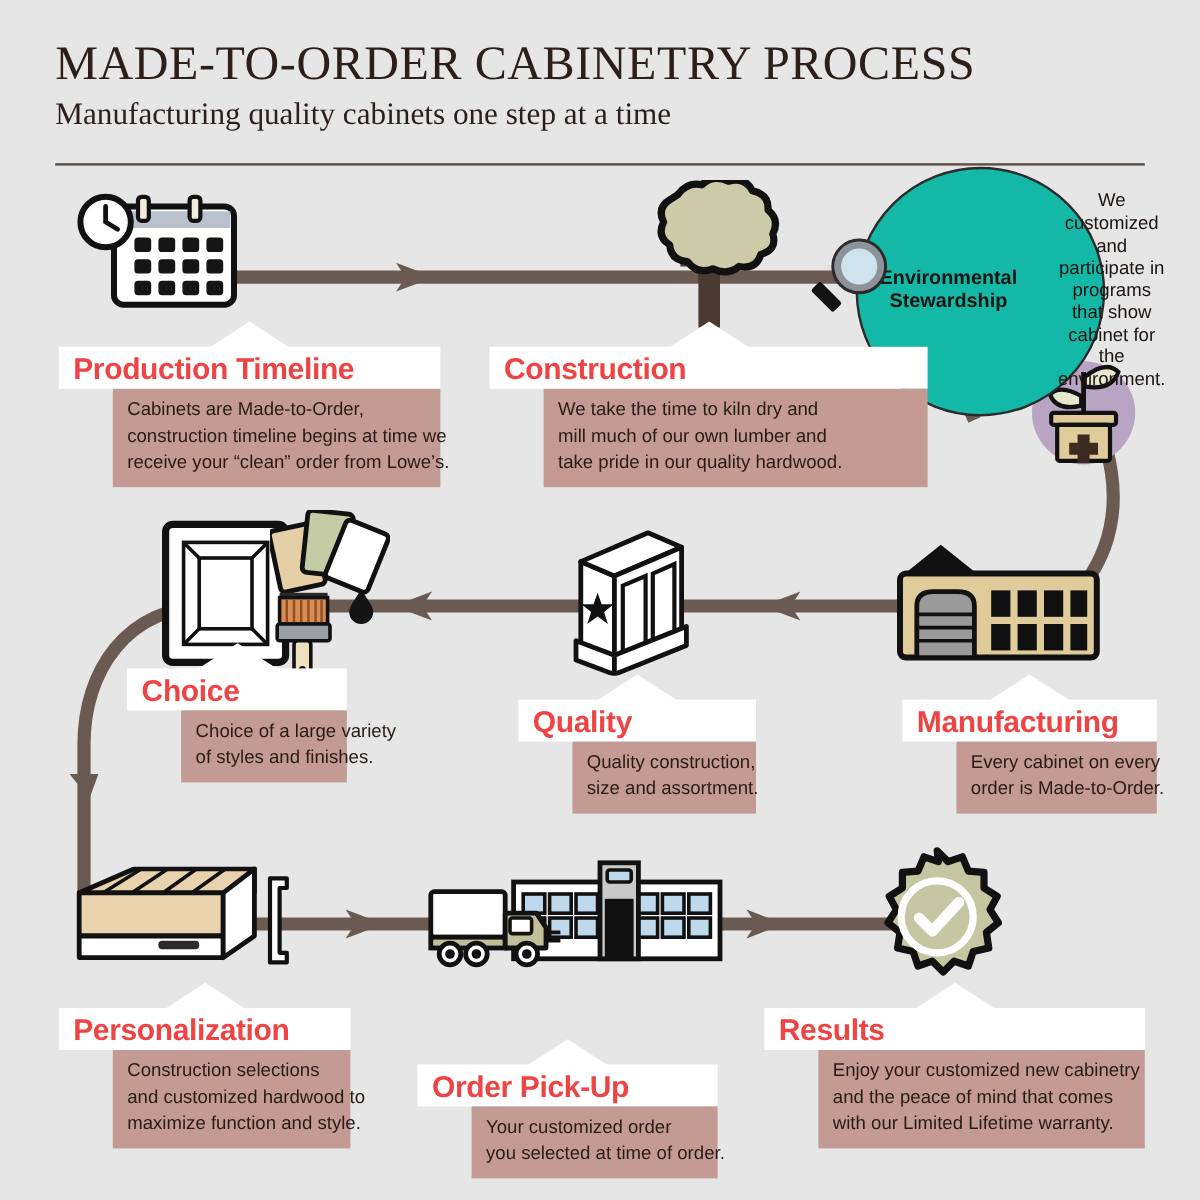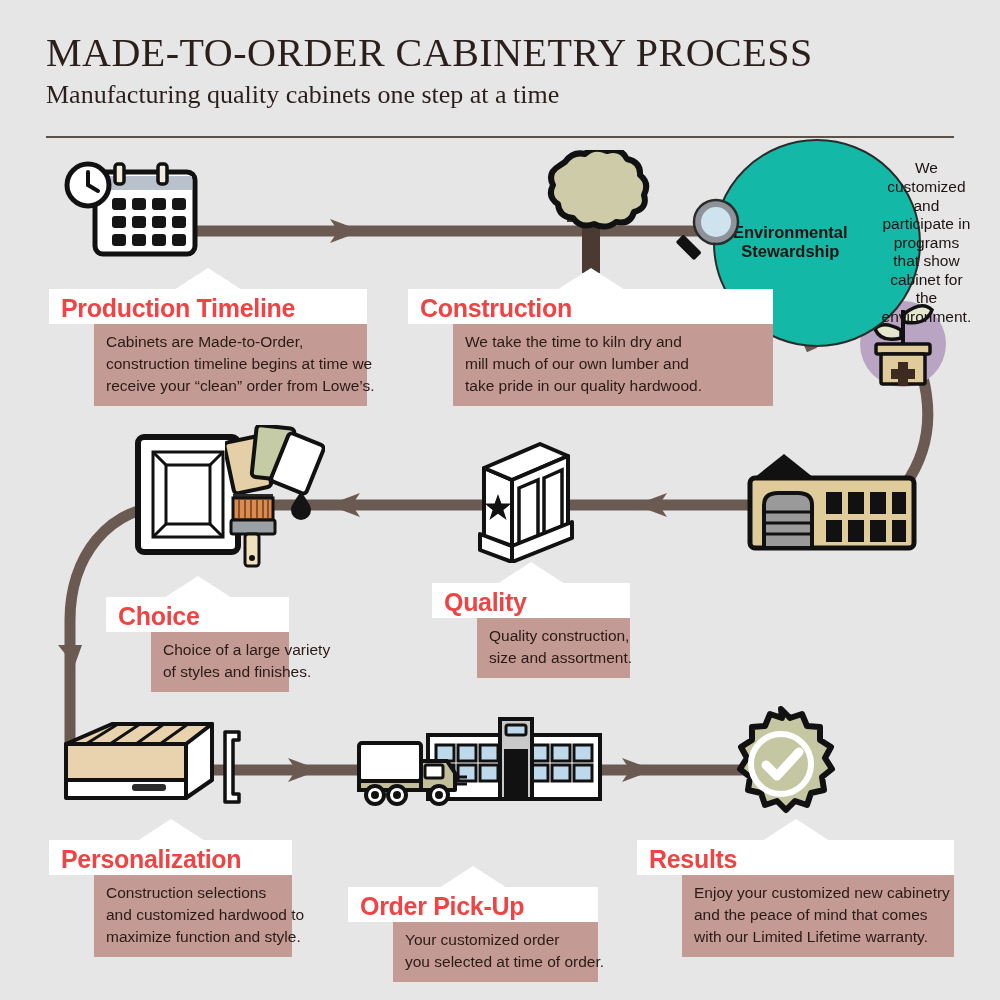--- a/index.html
+++ b/index.html
@@ -309,31 +309,39 @@
   <div class="card" style="left:408px;top:289px;width:365px;z-index:8;">
     <div class="notch"></div>
     <div class="head">Construction</div>
     <div class="body">
       <div>We take the time to kiln dry and</div>
       <div>mill much of our own lumber and</div>
       <div>take pride in our quality hardwood.</div>
     </div>
   </div>
 
+  <div class="card" style="left:752px;top:583px;width:212px;z-index:8;">
+    <div class="notch"></div>
+    <div class="head">Manufacturing</div>
+    <div class="body">
+      <div>Every cabinet on every</div>
+      <div>order is Made-to-Order.</div>
+    </div>
+  </div>
 
   <div class="card" style="left:432px;top:583px;width:198px;z-index:8;">
     <div class="notch"></div>
     <div class="head">Quality</div>
     <div class="body">
       <div>Quality construction,</div>
       <div>size and assortment.</div>
     </div>
   </div>
 
-  <div class="card" style="left:106px;top:597px;width:183px;z-index:8;">
+  <div class="card" style="left:106px;top:557px;width:183px;z-index:8;">
     <div class="notch"></div>
     <div class="head">Choice</div>
     <div class="body">
       <div>Choice of a large variety</div>
       <div>of styles and finishes.</div>
     </div>
   </div>
 
   <div class="card" style="left:49px;top:840px;width:243px;z-index:8;">
     <div class="notch"></div>

